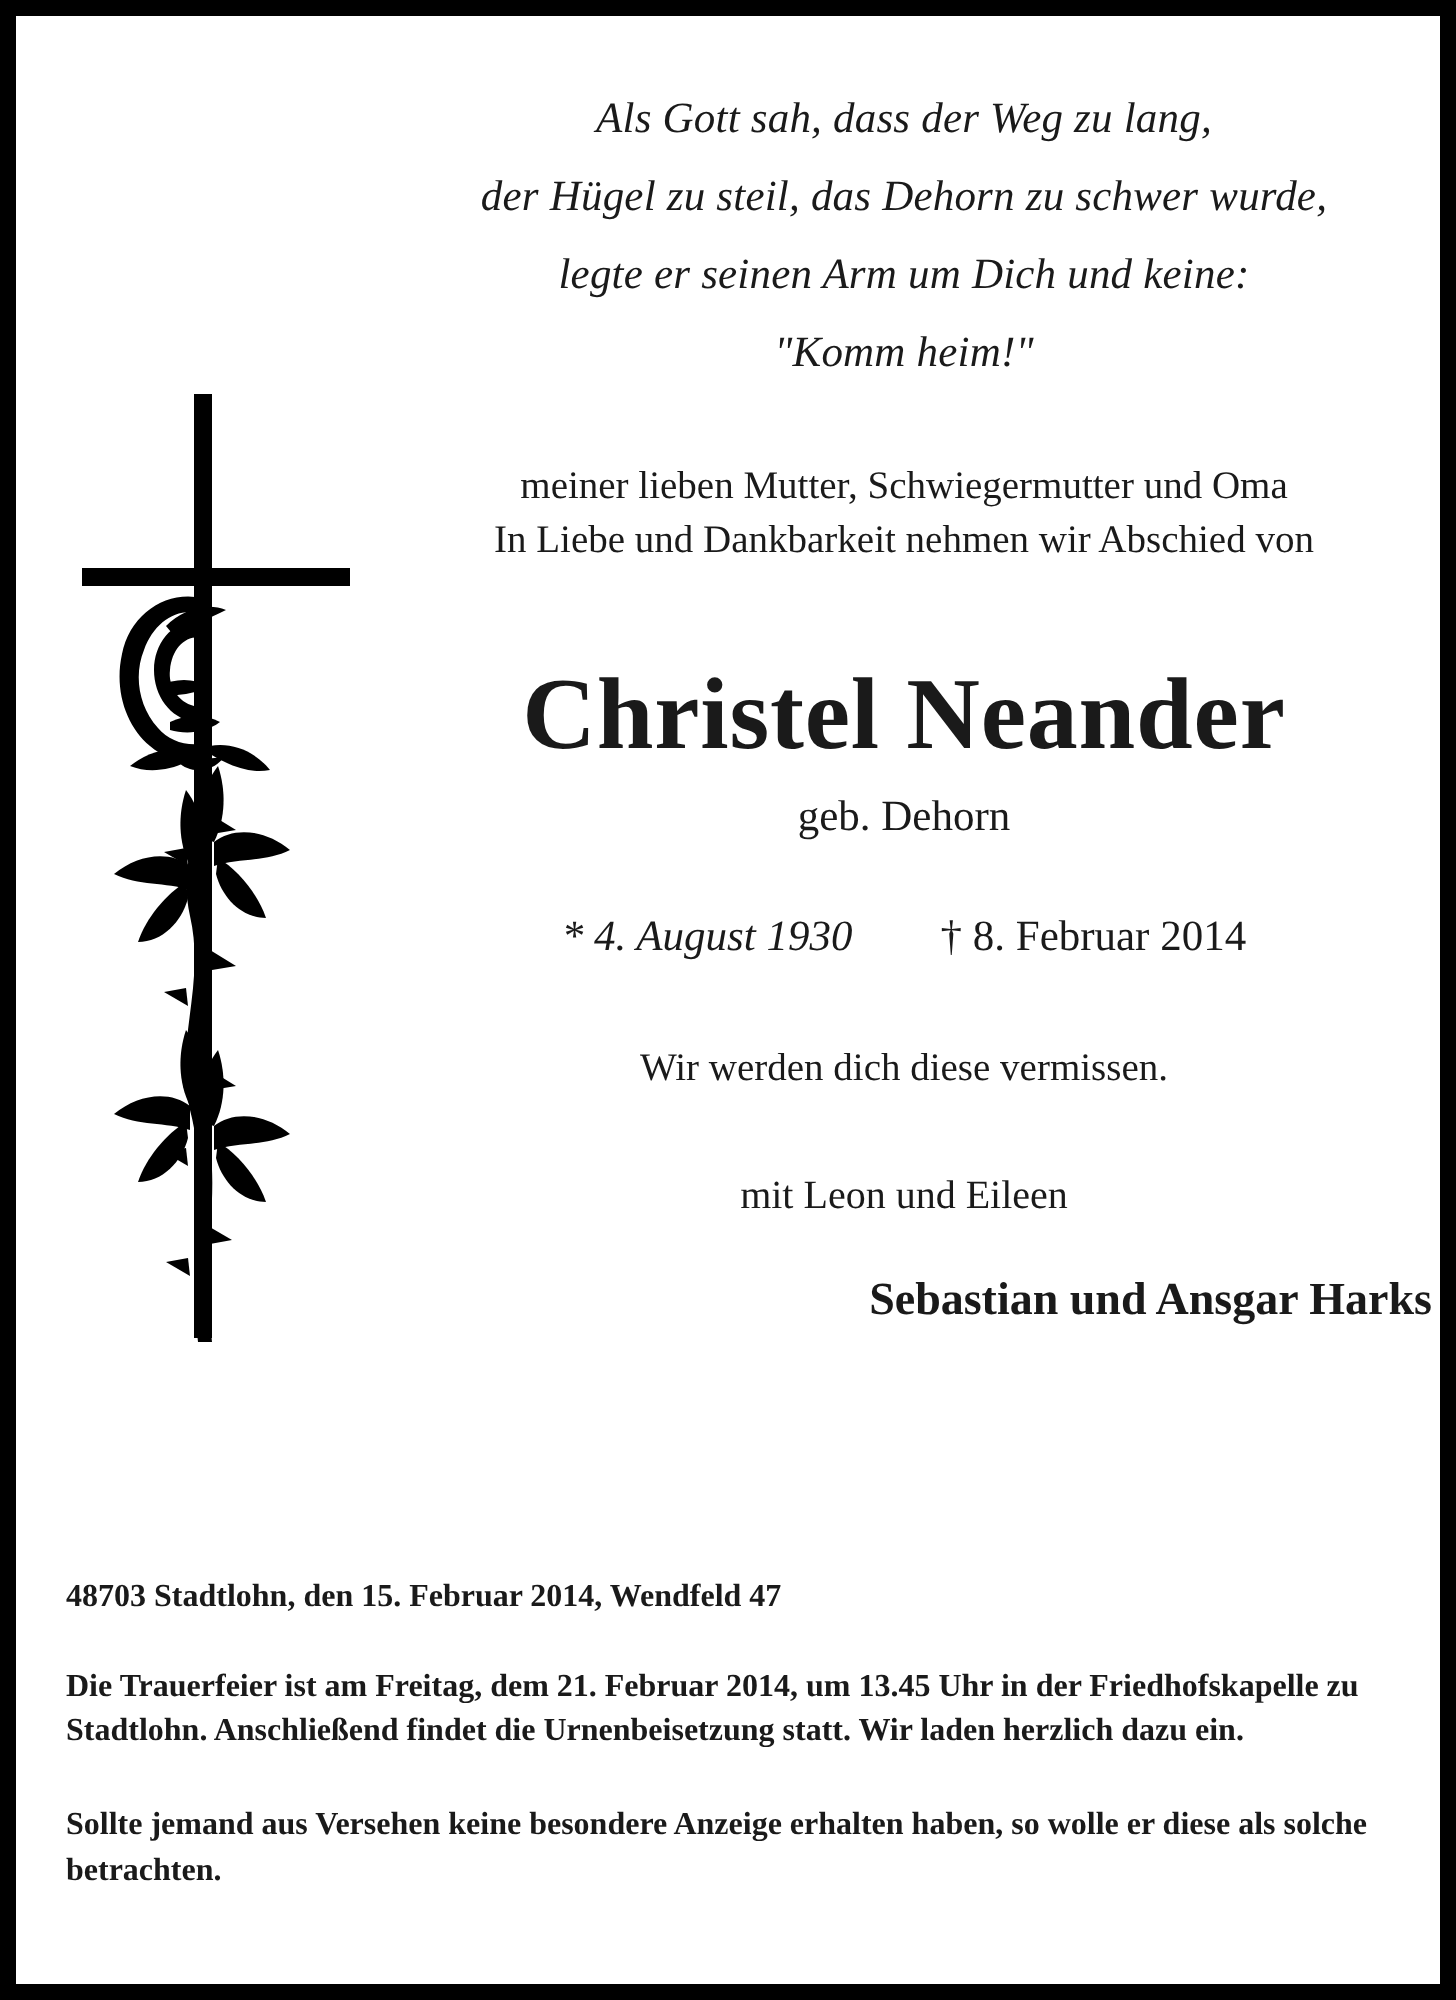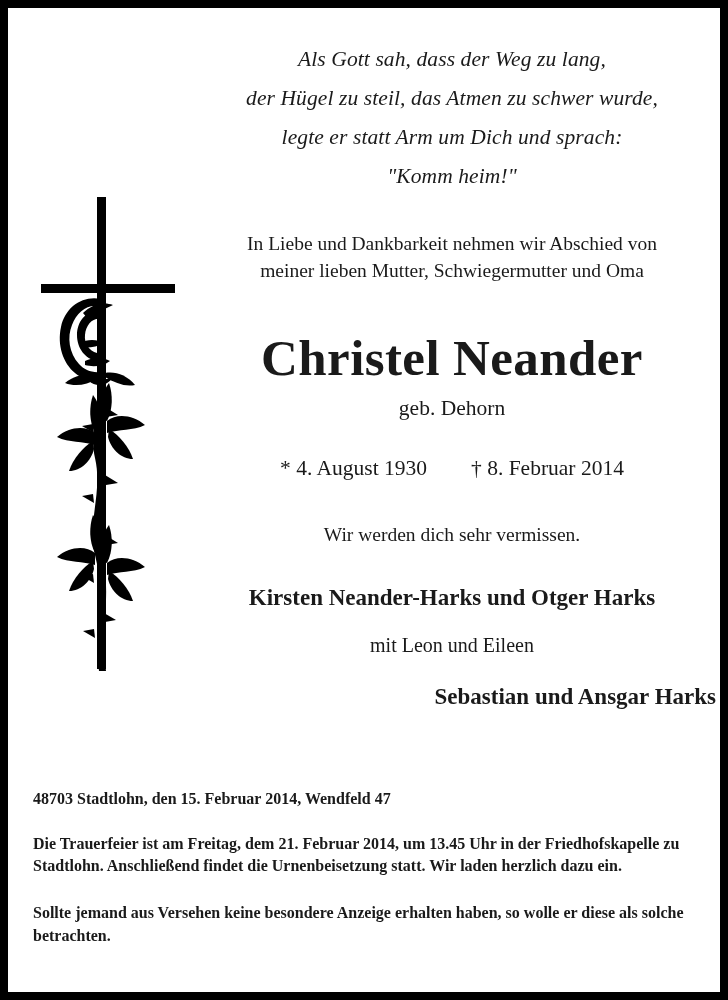--- a/index.html
+++ b/index.html
@@ -73,21 +73,21 @@
   .maiden {
     margin-top: 11px;
     font-size: 21.5px;
     line-height: 1.2;
   }
 
   .dates {
     margin-top: 34px;
     font-size: 21.5px;
   }
-  .dates .born { margin-right: 44px; }
+  .dates .born { margin-right: 44px; font-style: italic; }
 
   .missing {
     margin-top: 43px;
     font-size: 19.5px;
   }
 
   .survivors { margin-top: 38px; }
   .survivors .line-bold {
     font-size: 23px;
     font-weight: bold;
@@ -194,41 +194,40 @@
 
           <path d="M66 190 C72 196 82 198 88 194 C82 204 70 204 64 198 Z"></path>
         </g>
       </svg>
     </div>
 
     <div class="textcol">
 
       <div class="poem">
         <div>Als Gott sah, dass der Weg zu lang,</div>
-        <div>der Hügel zu steil, das Atmen zu schwer wurde,</div>
-        <div>legte er statt Arm um Dich und sprach:</div>
+        <div>der Hügel zu steil, das Dehorn zu schwer wurde,</div>
+        <div>legte er seinen Arm um Dich und keine:</div>
         <div>"Komm heim!"</div>
       </div>
 
       <div class="intro">
+        <div>meiner lieben Mutter, Schwiegermutter und Oma</div>
         <div>In Liebe und Dankbarkeit nehmen wir Abschied von</div>
-        <div>meiner lieben Mutter, Schwiegermutter und Oma</div>
       </div>
 
       <div class="name">Christel Neander</div>
       <div class="maiden">geb. Dehorn</div>
 
       <div class="dates">
         <span class="born">* 4. August 1930</span><span class="death">† 8. Februar 2014</span>
       </div>
 
-      <div class="missing">Wir werden dich sehr vermissen.</div>
+      <div class="missing">Wir werden dich diese vermissen.</div>
 
       <div class="survivors">
-        <div class="line-bold">Kirsten Neander-Harks und Otger Harks</div>
         <div class="line-plain">mit Leon und Eileen</div>
         <div class="line-bold group2">Sebastian und Ansgar Harks</div>
       </div>
 
     </div>
 
     <div class="footer">
       <p class="addr">48703 Stadtlohn, den 15. Februar 2014, Wendfeld 47</p>
       <p class="ceremony">Die Trauerfeier ist am Freitag, dem 21. Februar 2014, um 13.45 Uhr in der Friedhofskapelle zu Stadtlohn. Anschließend findet die Urnenbeisetzung statt. Wir laden herzlich dazu ein.</p>
       <p class="closing">Sollte jemand aus Versehen keine besondere Anzeige erhalten haben, so wolle er diese als solche betrachten.</p>

